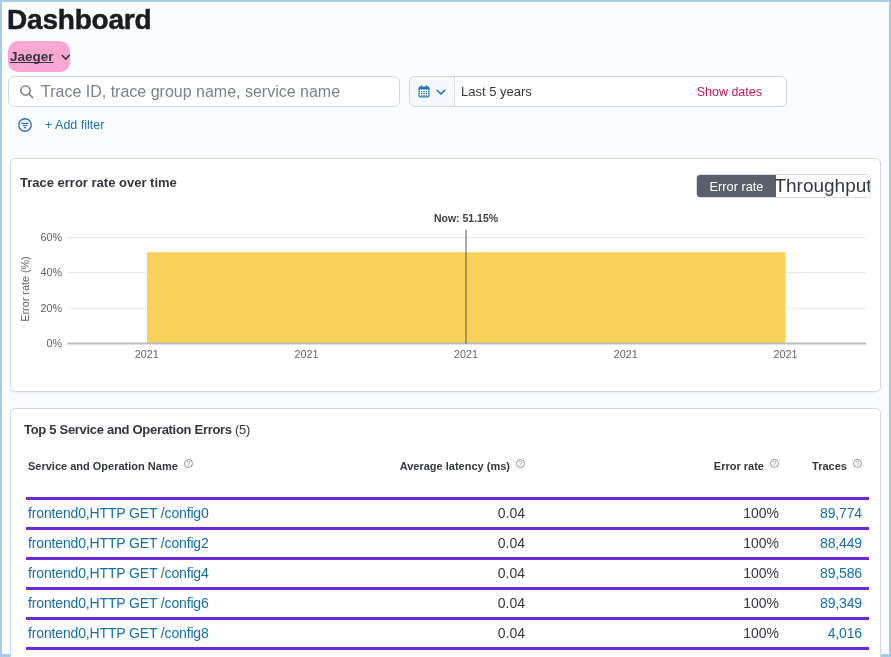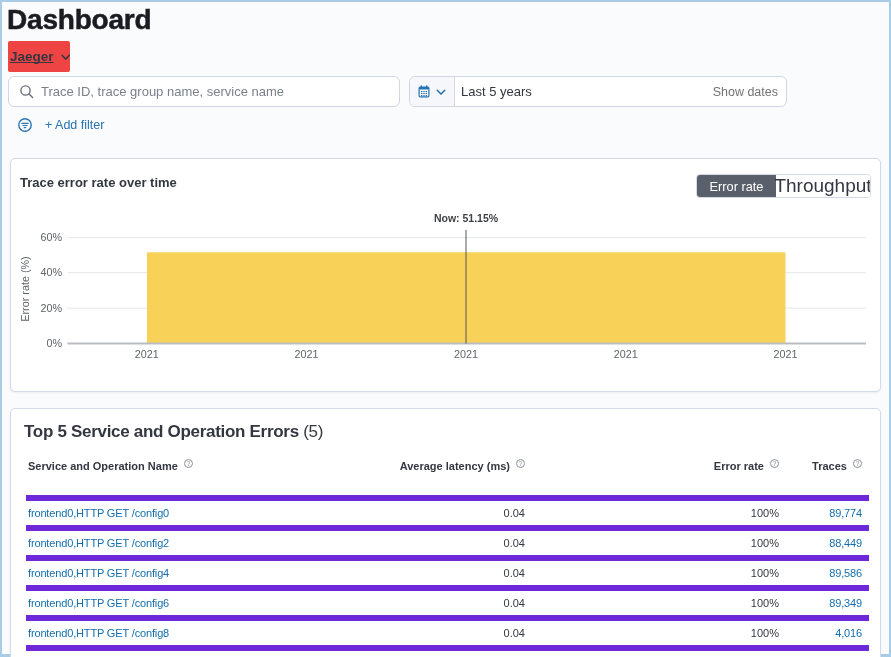--- a/index.html
+++ b/index.html
@@ -4,34 +4,34 @@
 <style>
   * { margin:0; padding:0; box-sizing:border-box; }
   html,body { width:891px; height:657px; }
   body { font-family:"Liberation Sans", sans-serif; }
   .page { position:relative; width:891px; height:657px; background:#fafbfd; overflow:hidden; }
   .abs { position:absolute; }
   .bord { position:absolute; background:#a9cce6; }
 
   .h1 { left:7px; top:4px; font-size:28px; font-weight:700; color:#1a1c21; letter-spacing:-0.2px; -webkit-text-stroke:0.5px #1a1c21; }
 
-  .pill { left:8px; top:41px; width:62px; height:31px; background:#ef4444; border-radius:2px;
+  .pill { left:8px; top:41px; width:62px; height:31px; background:#f9a8d4; border-radius:10px;
           display:flex; align-items:center; padding-left:2px; }
   .pill .txt { font-size:13.5px; font-weight:700; color:#343741; text-decoration:underline; text-decoration-skip-ink:none; }
   .pill svg { margin-left:7px; }
 
   .searchbox { left:8px; top:76px; width:392px; height:31px; background:#fff;
                border:1px solid #d0d7e2; border-radius:6px; display:flex; align-items:center; }
-  .searchbox .ph { color:#7b818c; font-size:13px; }
+  .searchbox .ph { color:#7b818c; font-size:16px; }
 
   .datepicker { left:409px; top:76px; width:378px; height:31px; background:#fff;
                 border:1px solid #d0d7e2; border-radius:6px; display:flex; align-items:center; }
   .dp-quick { width:45px; height:100%; border-right:1px solid #d3dae6; display:flex; align-items:center; justify-content:center; background:#f5f7fa; border-radius:6px 0 0 6px;}
   .dp-text { font-size:13px; color:#343741; margin-left:6px; }
-  .dp-show { position:absolute; right:8px; font-size:12.5px; color:#737373; font-weight:500; }
+  .dp-show { position:absolute; right:24px; font-size:12.5px; color:#be185d; font-weight:500; }
 
   .refresh { left:793px; top:76px; width:90px; height:31px; background:#fff; border:1px solid rgba(30,109,168,0.5);
              border-radius:5px; display:flex; align-items:center; justify-content:center; color:#1e6da8; }
   .refresh .txt { font-size:13px; font-weight:600; letter-spacing:-0.3px; margin-left:7px; }
 
   .addfilter { left:18px; top:118px; display:flex; align-items:center; }
   .addfilter .txt { color:#2673b2; font-size:12.5px; font-weight:500; margin-left:20px; }
 
   .panel { position:absolute; background:#fff; border:1px solid #d3dae6; border-radius:5px;
            box-shadow:0 1px 2px rgba(152,162,179,0.15); }
@@ -40,27 +40,27 @@
 
   .p1title { left:20px; top:175px; font-size:13px; font-weight:700; color:#343741; }
 
   .toggle { left:696px; top:174px; height:24px; display:flex; border-radius:4px; overflow:hidden;
             border:1px solid #d3dae6; }
   .tg-a { width:79px; background:#5a606b; color:#fff; font-size:12.75px; font-weight:500;
           display:flex; align-items:center; justify-content:center; }
   .tg-b { width:94px; background:#fff; color:#343741; font-size:19px; font-weight:500;
           display:flex; align-items:center; justify-content:center; }
 
-  .p2title { left:24px; top:422px; font-size:17px; letter-spacing:-0.3px; color:#343741; }
+  .p2title { left:24px; top:422px; font-size:13px; letter-spacing:-0.3px; color:#343741; }
   .p2title b { font-weight:700; }
 
   table.tbl { position:absolute; left:26px; top:452px; width:843px; border-collapse:collapse; table-layout:fixed; }
   .tbl th { font-size:11px; font-weight:700; color:#343741; padding:7px 0 0 0; height:46px; vertical-align:top; }
-  .tbl td { font-size:11px; color:#343741; height:30px; padding:0; vertical-align:middle;
-            border-top:6px solid #6d28d9; }
+  .tbl td { font-size:14px; color:#343741; height:30px; padding:0; vertical-align:middle;
+            border-top:3px solid #6d28d9; }
   .tbl tr.hdr th { border-bottom:1px solid #d9dde3; }
   .tbl .c1 { text-align:left; padding-left:2px; }
   .tbl .c2 { text-align:right; }
   .tbl .c3 { text-align:right; }
   .tbl .c4 { text-align:right; padding-right:7px; }
   .tbl a { color:#146ead; text-decoration:none; letter-spacing:-0.15px; }
   .qi { display:inline-block; width:9px; height:9px; border:1px solid #8d929b; border-radius:50%;
         font-size:7px; line-height:8px; text-align:center; color:#8d929b; vertical-align:4px; margin-left:3px; font-weight:400;}
 </style>
 </head>

